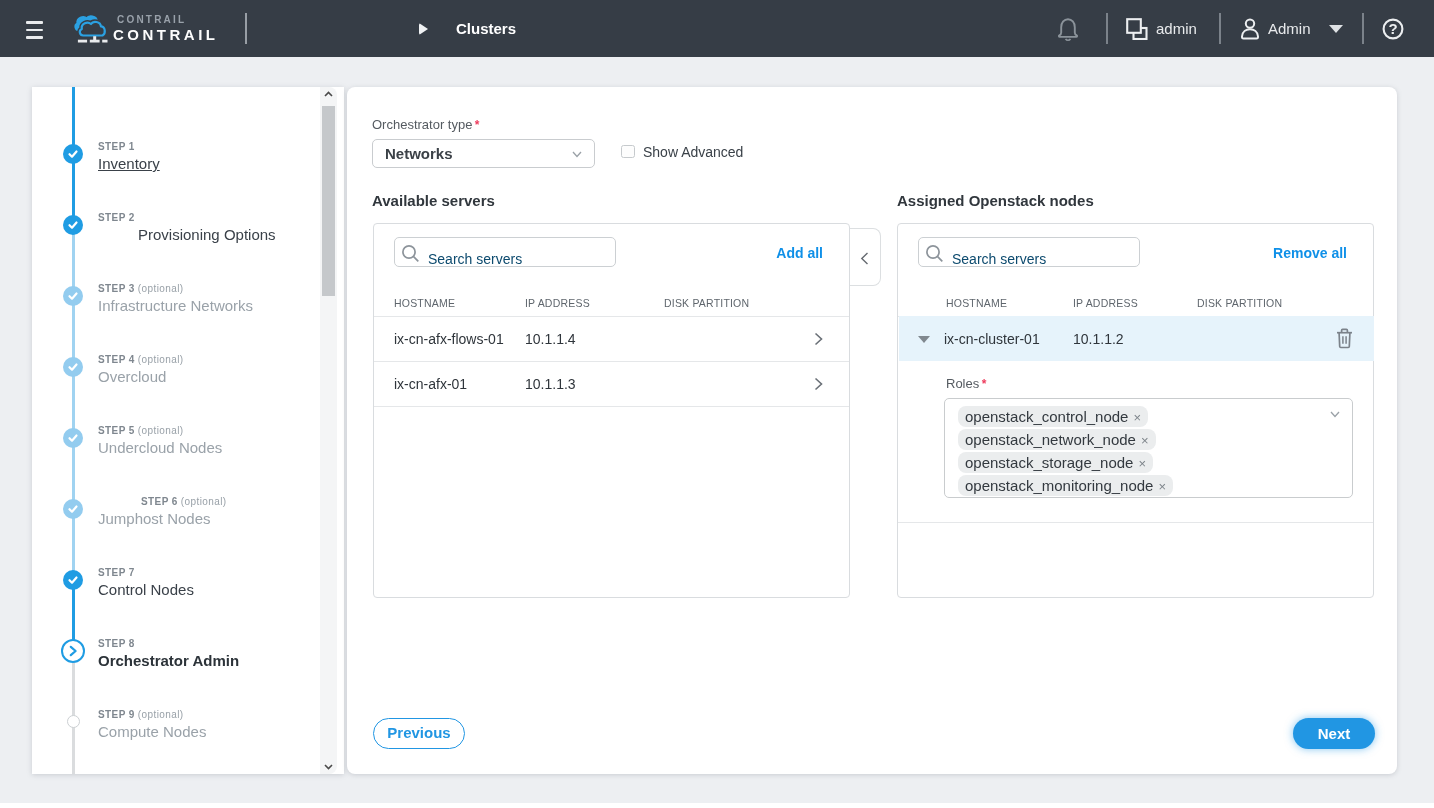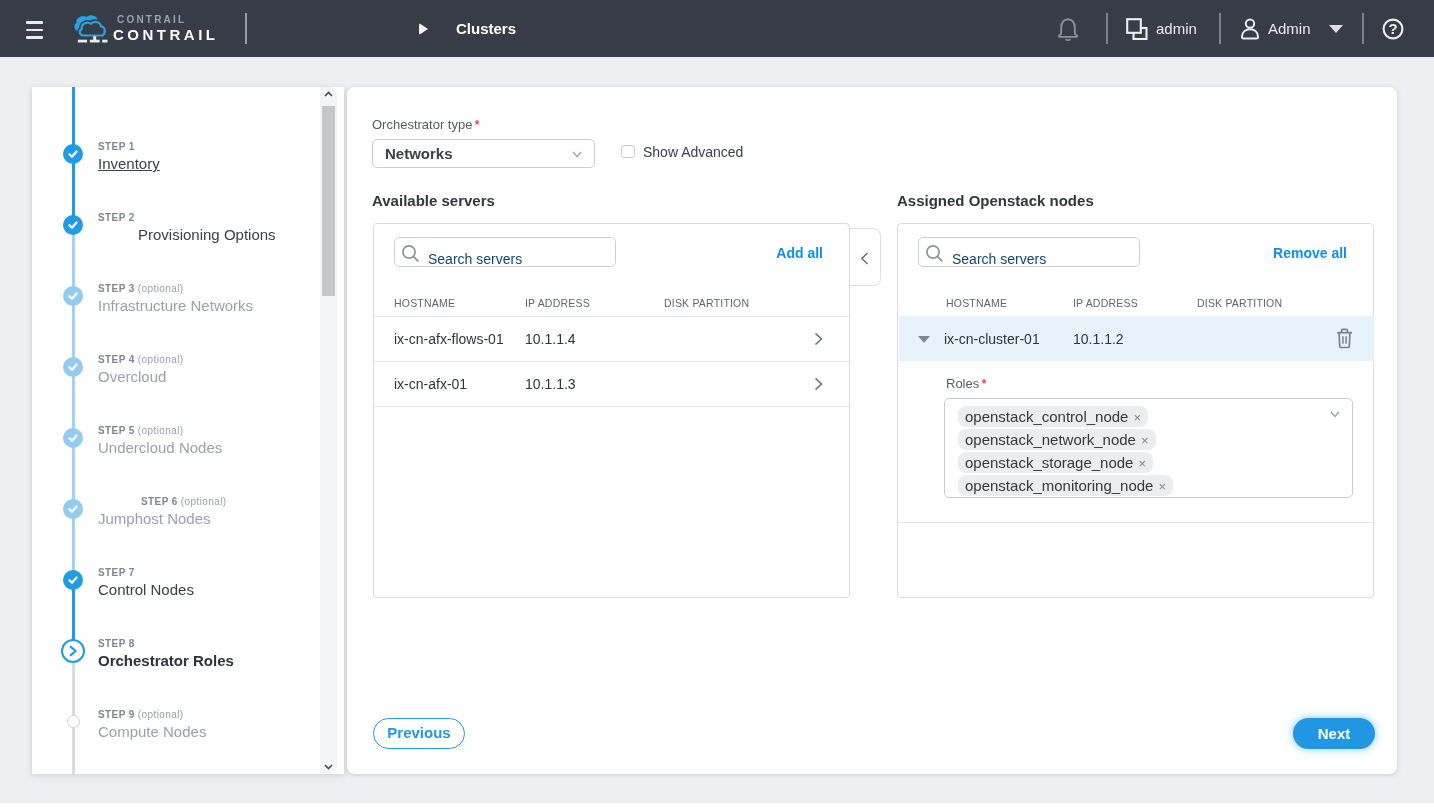--- a/index.html
+++ b/index.html
@@ -168,21 +168,21 @@
       </svg>
     </div>
     <div class="slab" style="top: 480px;">STEP 7</div>
     <div class="stit" style="top: 494px;">Control Nodes</div>
     <div class="stepc" style="background: rgb(31, 156, 227); top: 483px;">
       <svg width="12" height="12" viewBox="0 0 12 12">
         <polyline points="2.5,6.2 5,8.7 9.5,3.5" fill="none" stroke="#fff" stroke-width="2.2" stroke-linecap="round" stroke-linejoin="round"></polyline>
       </svg>
     </div>
     <div class="slab" style="top: 551px;">STEP 8</div>
-    <div class="stit cur" style="top: 565px;">Orchestrator Roles</div>
+    <div class="stit cur" style="top: 565px;">Orchestrator Admin</div>
     <div class="stepc" style="background: rgb(255, 255, 255); border: 2px solid rgb(31, 156, 227); width: 24px; height: 24px; left: 29px; top: 552px;">
       <svg width="12" height="12" viewBox="0 0 12 12">
         <polyline points="3.8,1.8 8.6,6 3.8,10.2" fill="none" stroke="#1f9ce3" stroke-width="2.2" stroke-linecap="round" stroke-linejoin="round"></polyline>
       </svg>
     </div>
     <div class="slab" style="top: 622px;">STEP 9 <span class="opt">(optional)</span></div>
     <div class="stit off" style="top: 636px;">Compute Nodes</div>
     <div class="stepc" style="background: rgb(255, 255, 255); border: 1.5px solid rgb(204, 208, 211); width: 13px; height: 13px; left: 34.5px; top: 628px;"></div>
   </div>
 

